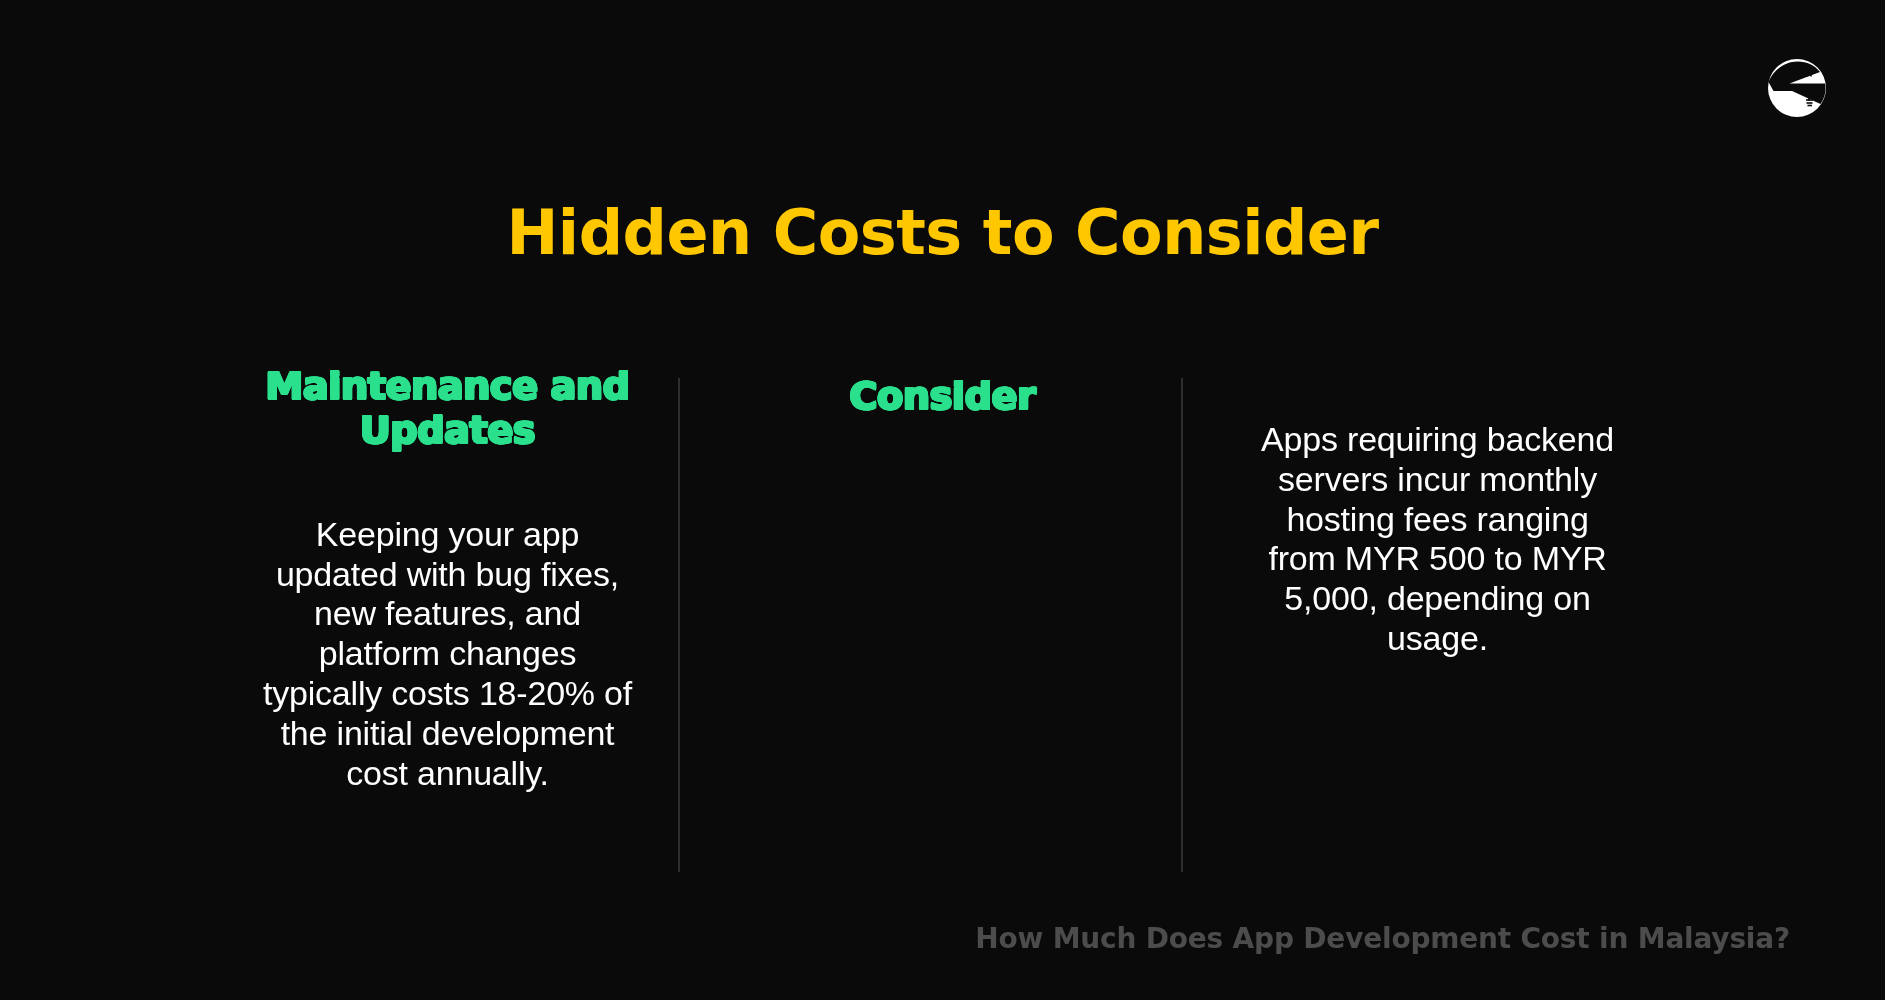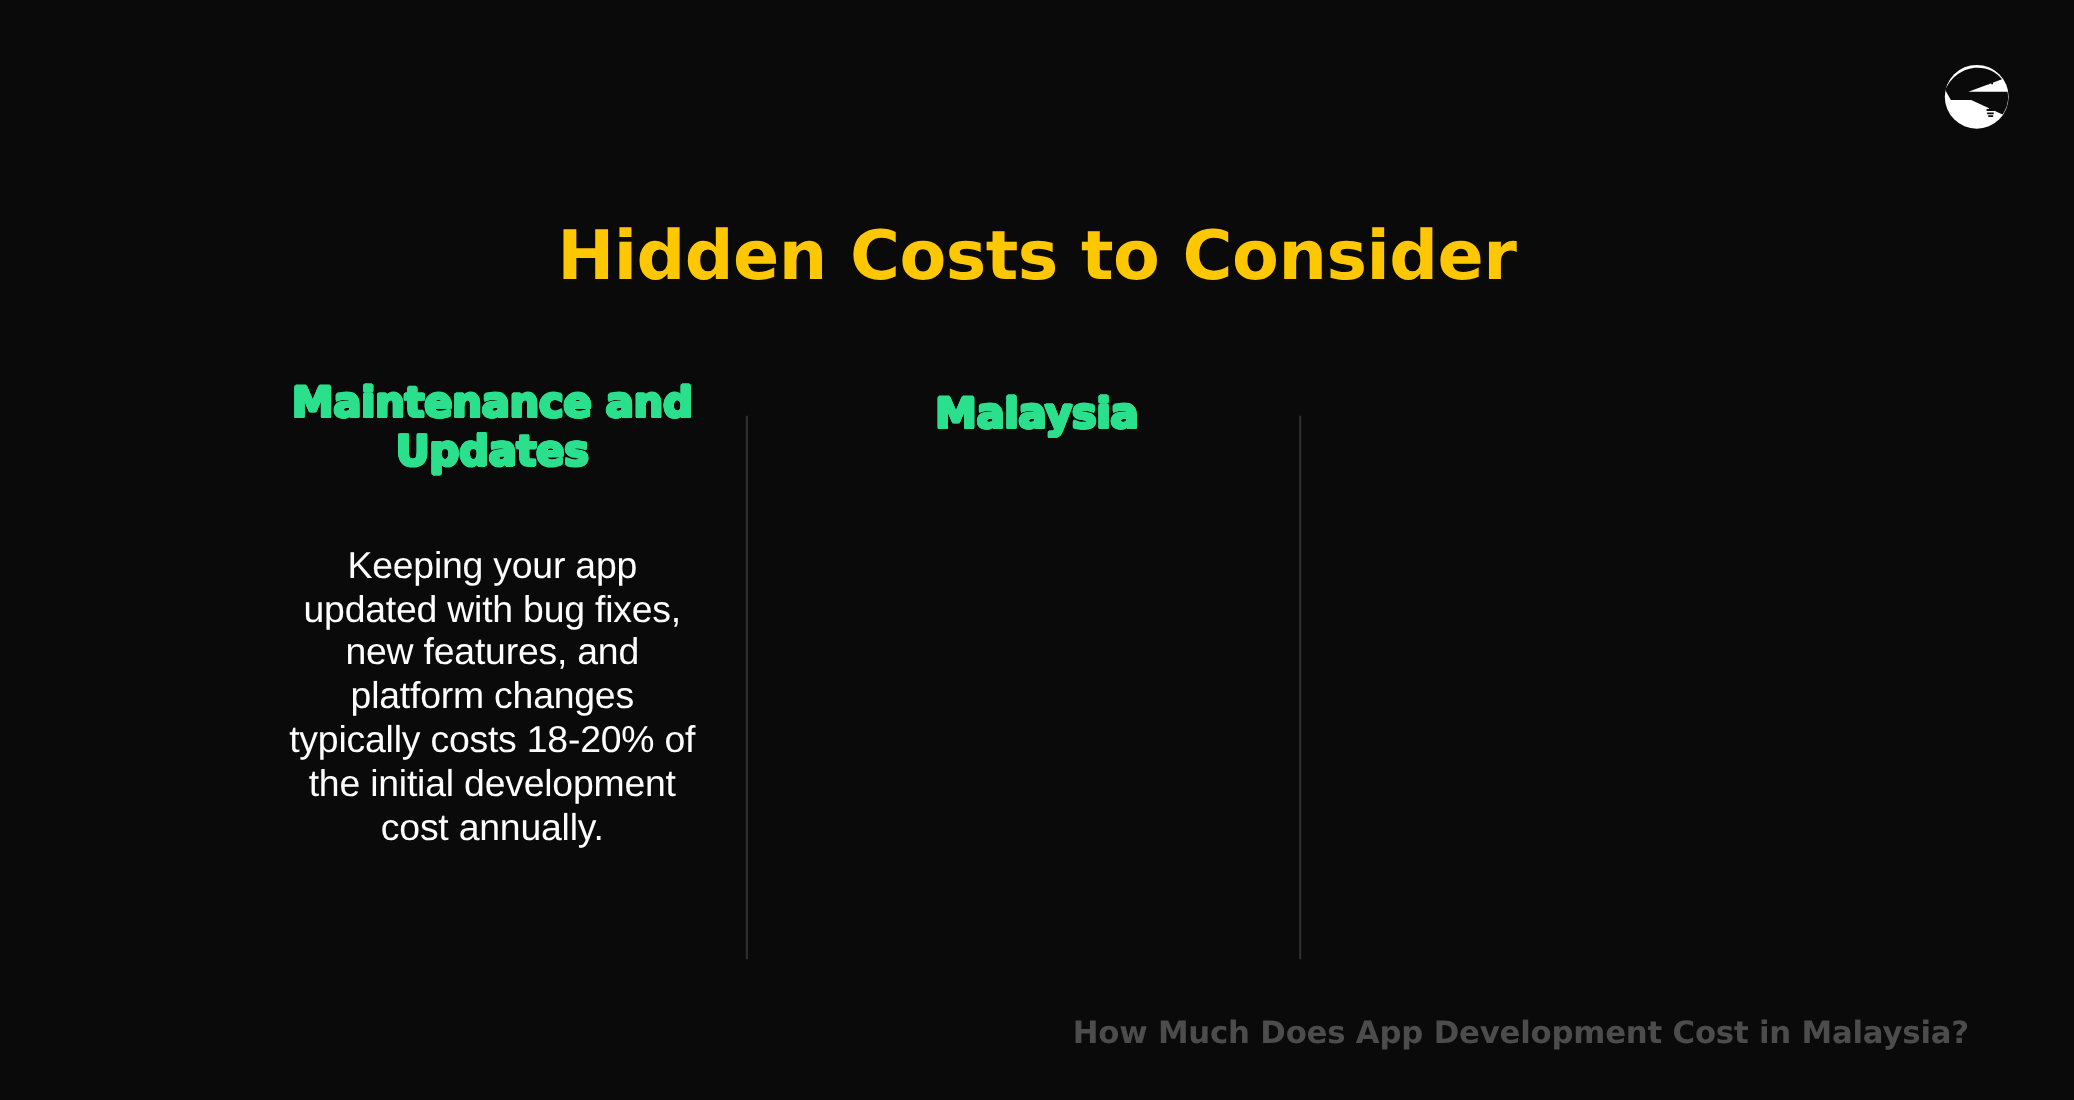--- a/index.html
+++ b/index.html
@@ -40,21 +40,21 @@
     font-weight: bold;
     font-size: 62px;
     letter-spacing: -0.5px;
     line-height: 1.0;
     white-space: nowrap;
   }
 
   
   #columns {
     position: absolute;
-    top: 344px;
+    top: 364px;
     left: 200px;
     width: 1485px;
     height: 540px;
     display: flex;
     flex-direction: row;
     align-items: flex-start;
   }
   .column {
     flex: 1 1 0;
     display: flex;
@@ -153,24 +153,25 @@
   <h1 id="title">Hidden Costs to Consider</h1>
 
   <div id="columns">
 
     <div class="column" id="col-1">
       <h2 class="col-heading">Maintenance and Updates</h2>
       <p class="col-body">Keeping your app updated with bug fixes, new features, and platform changes typically costs 18-20% of the initial development cost annually.</p>
     </div>
 
     <div class="column" id="col-2">
-      <h2 class="col-heading">Malaysia</h2>
+      <h2 class="col-heading">Consider</h2>
     </div>
 
     <div class="column" id="col-3">
+      <p class="col-body">Apps requiring backend servers incur monthly hosting fees ranging from MYR 500 to MYR 5,000, depending on usage.</p>
     </div>
 
   </div>
 
   <div class="divider" id="divider-1"></div>
   <div class="divider" id="divider-2"></div>
 
   <div id="footer">How Much Does App Development Cost in Malaysia?</div>
 
 </div>

